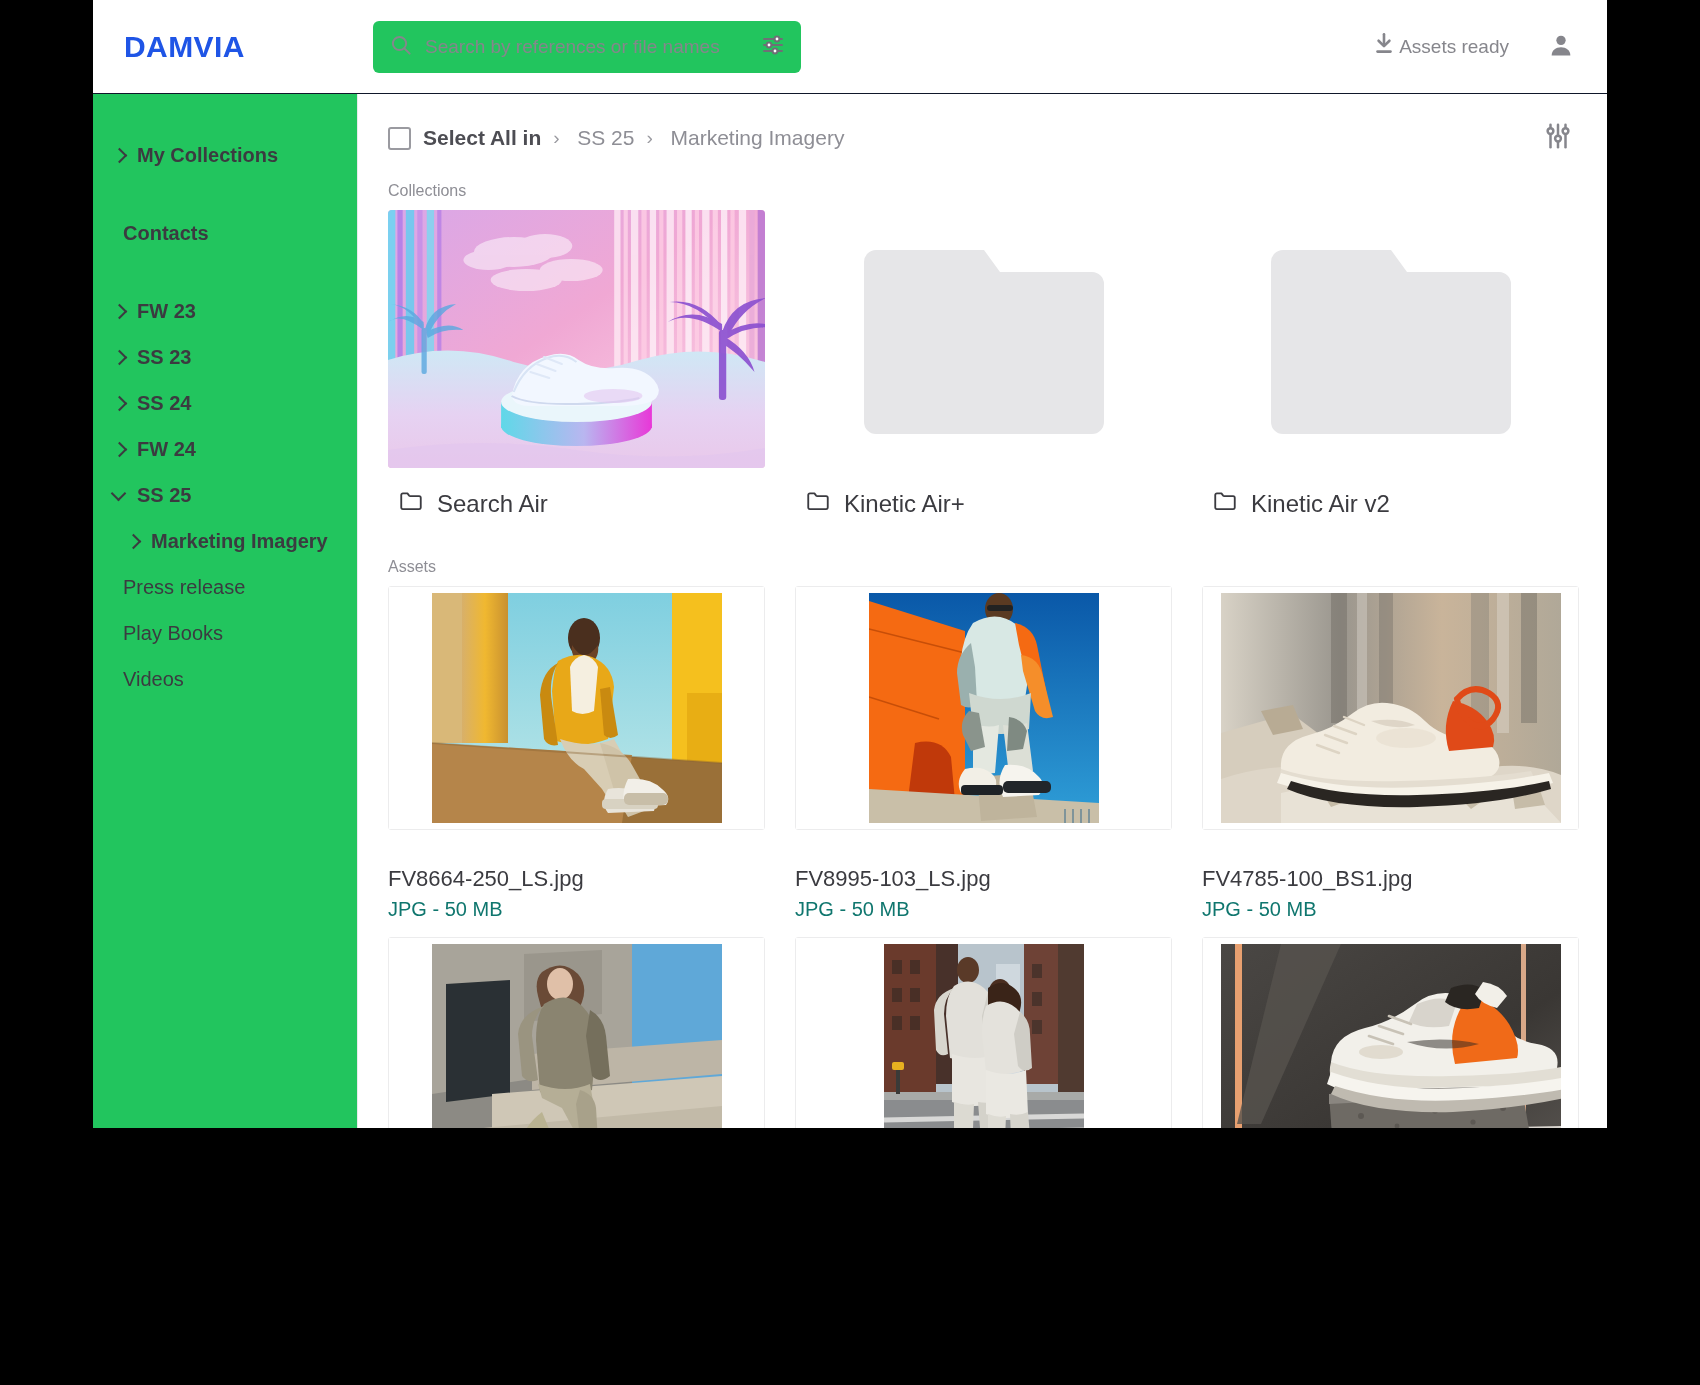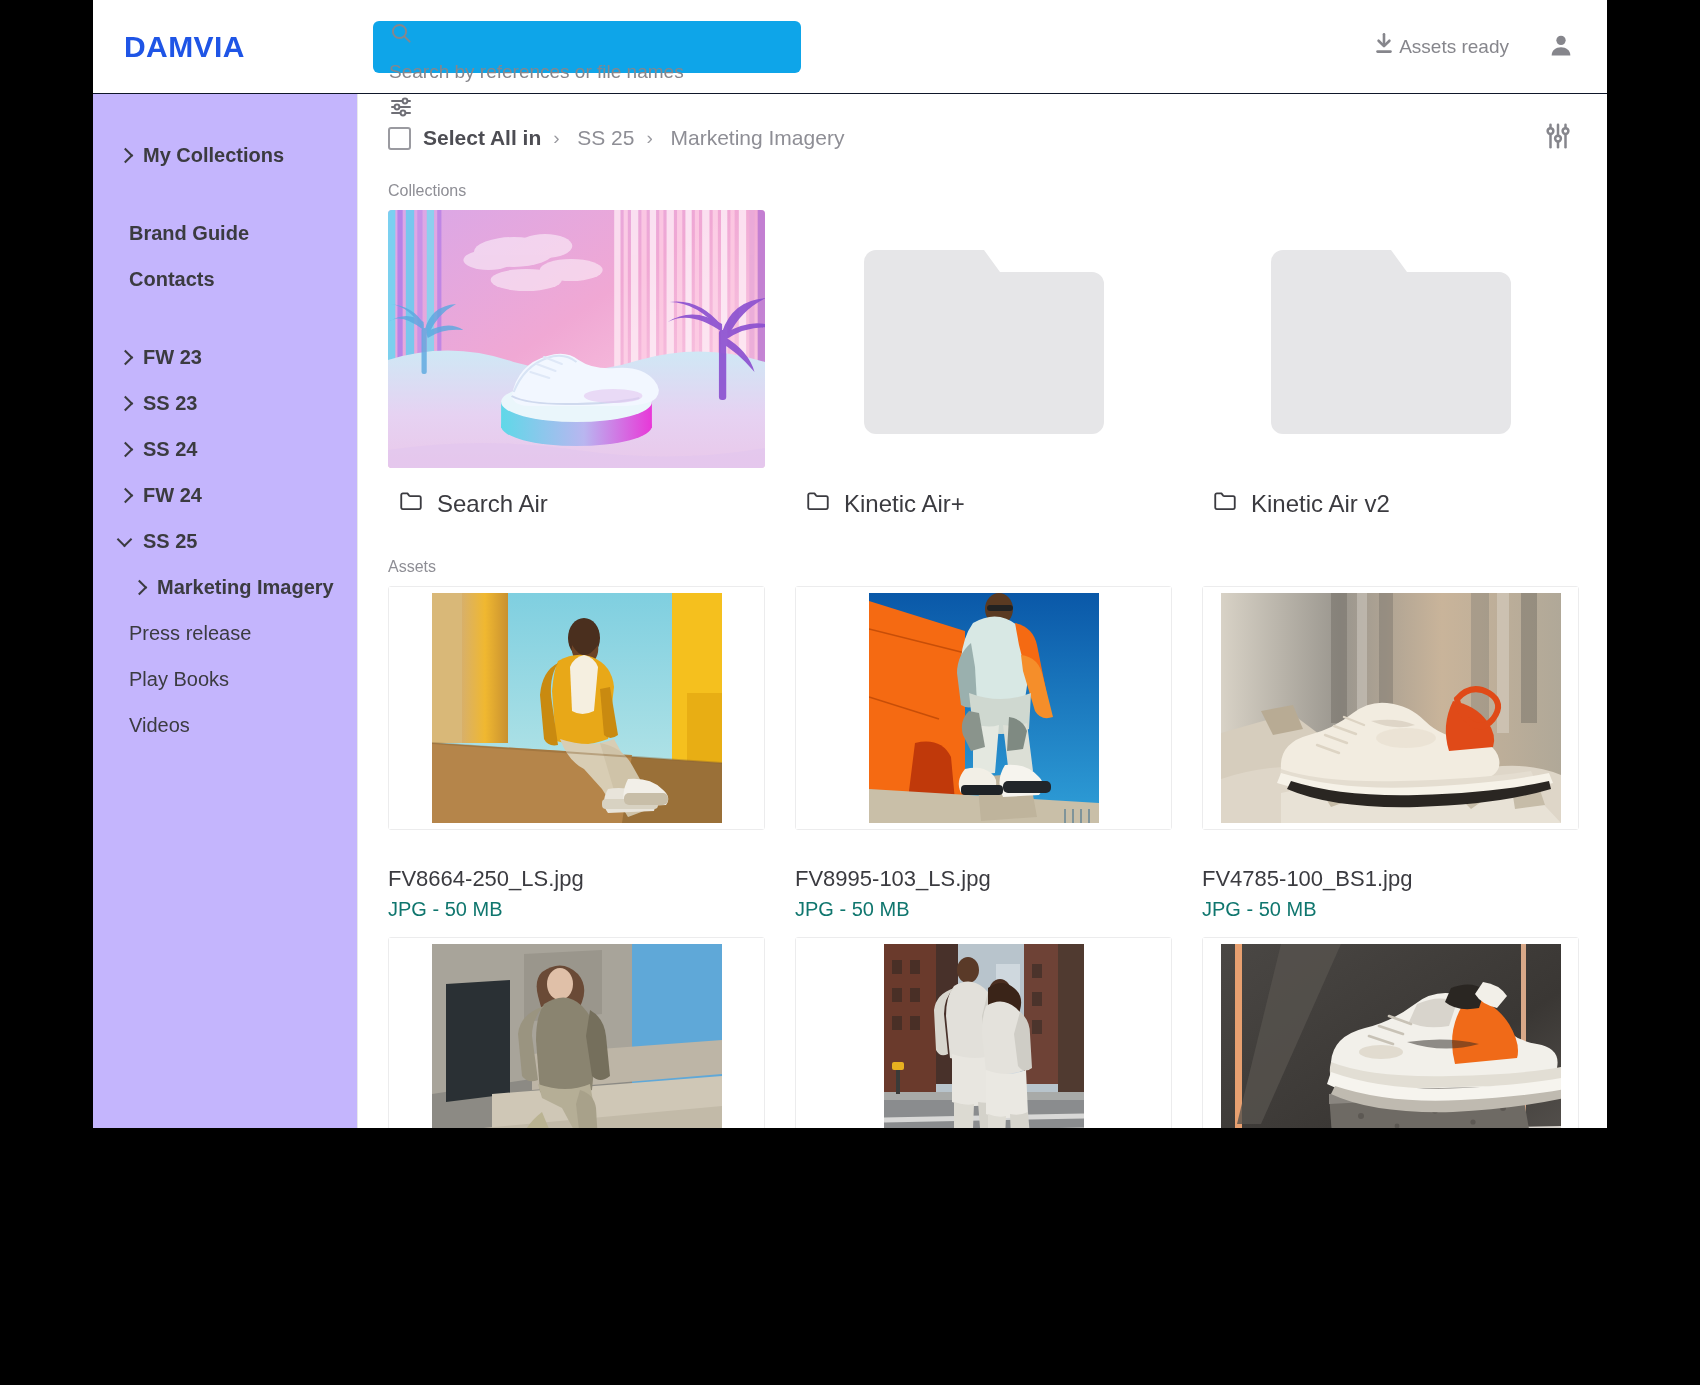--- a/index.html
+++ b/index.html
@@ -34,26 +34,26 @@
     width: 280px;
     padding-left: 31px;
     font-size: 30px;
     font-weight: 800;
     letter-spacing: 0.4px;
     color: #1f55e6;
   }
   .search-wrap {
     width: 428px;
     height: 52px;
-    background: #0ea5e9;
+    background: #22c55e;
     border-radius: 6px;
     display: flex;
+    align-items: center;
     padding: 0 16px;
     gap: 12px;
-    flex-direction: column;
   }
   .search-input {
     flex: 1;
     border: none;
     outline: none;
     background: transparent;
     font-family: "Liberation Sans", sans-serif;
     font-size: 19px;
     color: #4a4a4f;
   }
@@ -78,25 +78,24 @@
     margin-left: 18px;
   }
 
   
   .body-row { flex: 1; display: flex; min-height: 0; }
 
   
   .sidebar {
     width: 265px;
     flex: 0 0 265px;
-    background: #c4b5fd;
+    background: #22c55e;
     border-right: 1px solid #e9e9ec;
     padding-top: 38px;
     overflow: hidden;
-    padding-left: 6px;
   }
   .nav-item {
     display: flex;
     align-items: center;
     gap: 10px;
     padding: 0 16px 0 18px;
     height: 46px;
     color: #3b3b40;
     font-size: 20px;
     cursor: pointer;
@@ -287,23 +286,20 @@
 
     <div class="sidebar">
 
       <div class="nav-item bold">
         <span class="chev"></span>
         <span>My Collections</span>
       </div>
 
       <div class="nav-gap"></div>
 
-      <div class="nav-item plain">
-        <span>Brand Guide</span>
-      </div>
       <div class="nav-item plain">
         <span>Contacts</span>
       </div>
 
       <div class="nav-gap"></div>
 
       <div class="nav-item bold">
         <span class="chev"></span>
         <span>FW 23</span>
       </div>

